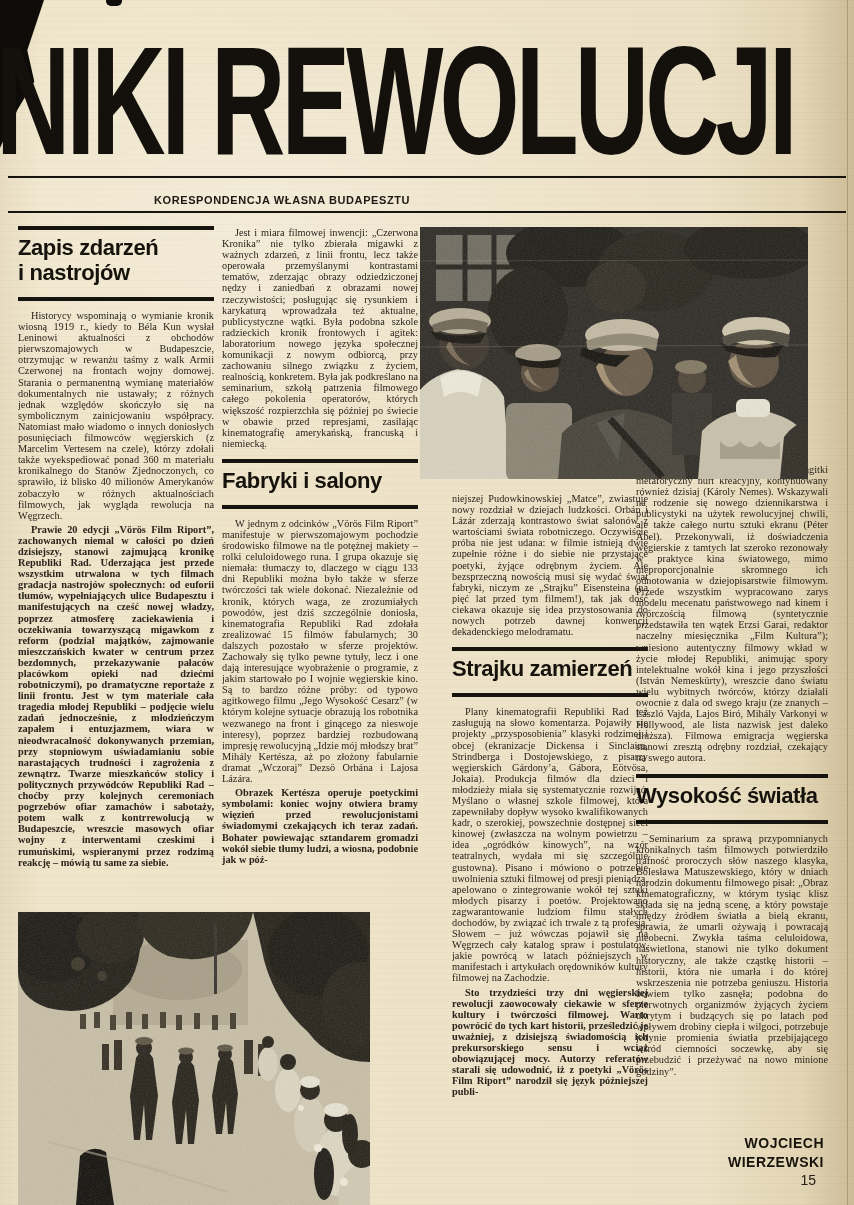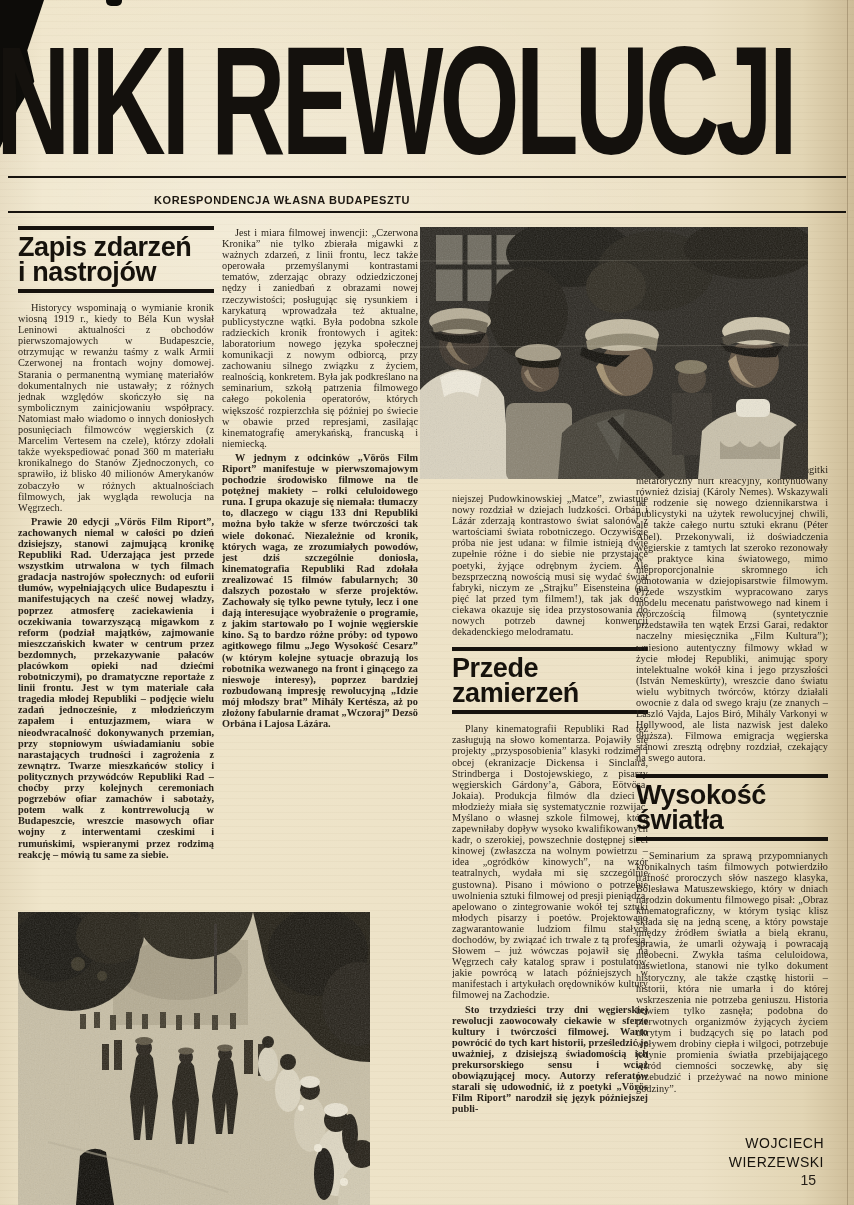--- a/index.html
+++ b/index.html
@@ -40,32 +40,32 @@
   .col{
     position:absolute;text-align:justify;
     font-size:10.3px;line-height:11.1px;
     color:#2a241c;overflow:hidden;
   }
   .col p{margin:0;text-indent:13px;}
   .col p + p{margin-top:3px;font-weight:bold;}
   .col p.cont{text-indent:0;}
   .sec-head{
     font-family:"Liberation Sans",sans-serif;font-weight:bold;
-    font-size:27px;line-height:25px;letter-spacing:-.4px;color:#16120c;
+    font-size:22px;line-height:25px;letter-spacing:-.4px;color:#16120c;
     border-top:4px solid #17130e;border-bottom:4px solid #17130e;
-    padding:5px 0 4px;margin:0 0 9px;text-align:left;text-indent:0;
+    padding:5px 0 12px;margin:0 0 9px;text-align:left;text-indent:0;
   }
   .sec-head.mid{margin-top:10px;}
   .photo{position:absolute;overflow:hidden;box-shadow:0 0 0 1px rgba(60,50,35,.25) inset;}
   .photo svg{display:block;width:100%;height:100%;}
   .top-photo{left:420px;top:227px;width:388px;height:252px;}
   .bottom-photo{left:18px;top:912px;width:352px;height:293px;}
   .author{
     position:absolute;left:636px;width:188px;top:1134px;
-    font-family:"Liberation Sans",sans-serif;font-weight:normal;
+    font-family:"Liberation Sans",sans-serif;font-weight:bold;
     font-size:14px;line-height:19px;letter-spacing:.5px;
     text-align:right;color:#16120c;
   }
   .page-num{
     position:absolute;right:38px;top:1172px;
     font-family:"Liberation Sans",sans-serif;
     font-size:14px;color:#262019;
   }
 </style>
 </head>
@@ -88,27 +88,31 @@
     <div class="sec-head">
       <span>Zapis zdarzeń</span><br>
       <span>i nastrojów</span>
     </div>
     <p>Historycy wspominają o wymianie kronik wiosną 1919 r., kiedy to Béla Kun wysłał Leninowi aktualności z obchodów pierwszomajowych w Budapeszcie, otrzymując w rewanżu taśmy z walk Armii Czerwonej na frontach wojny domowej. Starania o permanentną wymianę materiałów dokumentalnych nie ustawały; z różnych jednak względów skończyło się na symbolicznym zainicjowaniu współpracy. Natomiast mało wiadomo o innych doniosłych posunięciach filmowców węgierskich (z Marcelim Vertesem na czele), którzy zdołali także wyekspediować ponad 360 m materiału kronikalnego do Stanów Zjednoczonych, co sprawiło, iż blisko 40 milionów Amerykanów zobaczyło w różnych aktualnościach filmowych, jak wygląda rewolucja na Węgrzech.</p>
     <p>Prawie 20 edycji „Vörös Film Riport”, zachowanych niemal w całości po dzień dzisiejszy, stanowi zajmującą kronikę Republiki Rad. Uderzająca jest przede wszystkim utrwalona w tych filmach gradacja nastrojów społecznych: od euforii tłumów, wypełniających ulice Budapesztu i manifestujących na cześć nowej władzy, poprzez atmosferę zaciekawienia i oczekiwania towarzyszącą migawkom z reform (podział majątków, zajmowanie mieszczańskich kwater w centrum przez bezdomnych, przekazywanie pałaców placówkom opieki nad dziećmi robotniczymi), po dramatyczne reportaże z linii frontu. Jest w tym materiale cała tragedia młodej Republiki – podjęcie wielu zadań jednocześnie, z młodzieńczym zapałem i entuzjazmem, wiara w nieodwracalność dokonywanych przemian, przy stopniowym uświadamianiu sobie narastających trudności i zagrożenia z zewnątrz. Twarze mieszkańców stolicy i politycznych przywódców Republiki Rad – choćby przy kolejnych ceremoniach pogrzebów ofiar zamachów i sabotaży, potem walk z kontrrewolucją w Budapeszcie, wreszcie masowych ofiar wojny z interwentami czeskimi i rumuńskimi, wspieranymi przez rodzimą reakcję – mówią tu same za siebie.</p>
   </div>
 
   <div class="col" style="left:222px;top:227px;width:196px;height:683px;">
     <p style="text-indent:13px;">Jest i miara filmowej inwencji: „Czerwona Kronika” nie tylko zbierała migawki z ważnych zdarzeń, z linii frontu, lecz także operowała przemyślanymi kontrastami tematów, zderzając obrazy odziedziczonej nędzy i zaniedbań z obrazami nowej rzeczywistości; posługując się rysunkiem i karykaturą wprowadzała też aktualne, publicystyczne wątki. Była podobna szkole radzieckich kronik frontowych i agitek: laboratorium nowego języka społecznej komunikacji z nowym odbiorcą, przy zachowaniu silnego związku z życiem, realnością, konkretem. Była jak podkreślano na seminarium, szkołą patrzenia filmowego całego pokolenia operatorów, których większość rozpierzchła się później po świecie w obawie przed represjami, zasilając kinematografię amerykańską, francuską i niemiecką.</p>
+    <div class="sec-head mid">
+      <span>Fabryki i salony</span>
+    </div>
     <p>W jednym z odcinków „Vörös Film Riport” manifestuje w pierwszomajowym pochodzie środowisko filmowe na tle potężnej makiety – rolki celuloidowego runa. I grupa okazuje się niemała: tłumaczy to, dlaczego w ciągu 133 dni Republiki można było także w sferze twórczości tak wiele dokonać. Niezależnie od kronik, których waga, ze zrozumiałych powodów, jest dziś szczególnie doniosła, kinematografia Republiki Rad zdołała zrealizować 15 filmów fabularnych; 30 dalszych pozostało w sferze projektów. Zachowały się tylko pewne tytuły, lecz i one dają interesujące wyobrażenie o programie, z jakim startowało po I wojnie węgierskie kino. Są to bardzo różne próby: od typowo agitkowego filmu „Jego Wysokość Cesarz” (w którym kolejne sytuacje obrazują los robotnika wezwanego na front i ginącego za nieswoje interesy), poprzez bardziej rozbudowaną impresję rewolucyjną „Idzie mój młodszy brat” Mihály Kertésza, aż po złożony fabularnie dramat „Wczoraj” Dezsö Orbána i Lajosa Lázára.</p>
+    <p>Obrazek Kertésza operuje poetyckimi symbolami: koniec wojny otwiera bramy więzień przed rewolucjonistami świadomymi czekających ich teraz zadań. Bohater powiewając sztandarem gromadzi wokół siebie tłumy ludzi, a wiosna, podobnie jak w póź-</p>
   </div>
 
   <div class="col" style="left:428px;top:493px;width:196px;height:700px;margin-left:24px;">
     <p class="cont">niejszej Pudowkinowskiej „Matce”, zwiastuje nowy rozdział w dziejach ludzkości. Orbán i Lázár zderzają kontrastowo świat salonów z wartościami świata robotniczego. Oczywiście próba nie jest udana: w filmie istnieją dwie zupełnie różne i do siebie nie przystające poetyki, żyjące odrębnym życiem. Ale bezsprzeczną nowością musi się wydać świat fabryki, niczym ze „Strajku” Eisensteina (na pięć lat przed tym filmem!), tak jak dość ciekawa okazuje się idea przystosowania do nowych potrzeb dawnej konwencji dekadenckiego melodramatu.</p>
     <div class="sec-head mid">
-      <span>Przede zamierzeń</span>
+      <span>Strajku zamierzeń</span>
     </div>
     <p>Plany kinematografii Republiki Rad też zasługują na słowo komentarza. Pojawiły się projekty „przysposobienia” klasyki rodzimej i obcej (ekranizacje Dickensa i Sinclaira, Strindberga i Dostojewskiego, z pisarzy węgierskich Gárdony’a, Gábora, Eötvösa, Jokaia). Produkcja filmów dla dzieci i młodzieży miała się systematycznie rozwijać. Myślano o własnej szkole filmowej, która zapewniłaby dopływ wysoko kwalifikowanych kadr, o szerokiej, powszechnie dostępnej sieci kinowej (zwłaszcza na wolnym powietrzu – idea „ogródków kinowych”, na wzór teatralnych, wydała mi się szczególnie gustowna). Pisano i mówiono o potrzebie uwolnienia sztuki filmowej od presji pieniądza, apelowano o zintegrowanie wokół tej sztuki młodych pisarzy i poetów. Projektowano zagwarantowanie ludziom filmu stałych dochodów, by związać ich trwale z tą profesją. Słowem – już wówczas pojawił się na Węgrzech cały katalog spraw i postulatów, jakie powrócą w latach późniejszych w manifestach i artykułach orędowników kultury filmowej na Zachodzie.</p>
     <p>Sto trzydzieści trzy dni węgierskiej rewolucji zaowocowały ciekawie w sferze kultury i twórczości filmowej. Warto powrócić do tych kart historii, prześledzić je uważniej, z dzisiejszą świadomością ich prekursorskiego sensu i wciąż obowiązującej mocy. Autorzy referatów starali się udowodnić, iż z poetyki „Vörös Film Riport” narodził się język późniejszej publi-</p>
   </div>
 
   <div class="col" style="left:636px;top:464px;width:192px;height:638px;">
     <p class="cont">cystyki kina politycznego, a z agitki metaforyczny nurt kreacyjny, kontynuowany również dzisiaj (Károly Nemes). Wskazywali na rodzenie się nowego dziennikarstwa i publicystyki na użytek rewolucyjnej chwili, ale także całego nurtu sztuki ekranu (Péter Ábel). Przekonywali, iż doświadczenia węgierskie z tamtych lat szeroko rezonowały w praktyce kina światowego, mimo nieproporcjonalnie skromnego ich odnotowania w dziejopisarstwie filmowym. Przede wszystkim wypracowano zarys modelu mecenatu państwowego nad kinem i twórczością filmową (syntetycznie przedstawiła ten wątek Erzsi Garai, redaktor naczelny miesięcznika „Film Kultura”); wniesiono autentyczny filmowy wkład w życie młodej Republiki, animując spory intelektualne wokół kina i jego przyszłości (István Nemeskürty), wreszcie dano światu wielu wybitnych twórców, którzy działali owocnie z dala od swego kraju (ze znanych – László Vajda, Lajos Biró, Mihály Varkonyi w Hollywood, ale lista nazwisk jest daleko dłuższa). Filmowa emigracja węgierska stanowi zresztą odrębny rozdział, czekający na swego autora.</p>
     <div class="sec-head mid">
       <span>Wysokość światła</span>
     </div>

